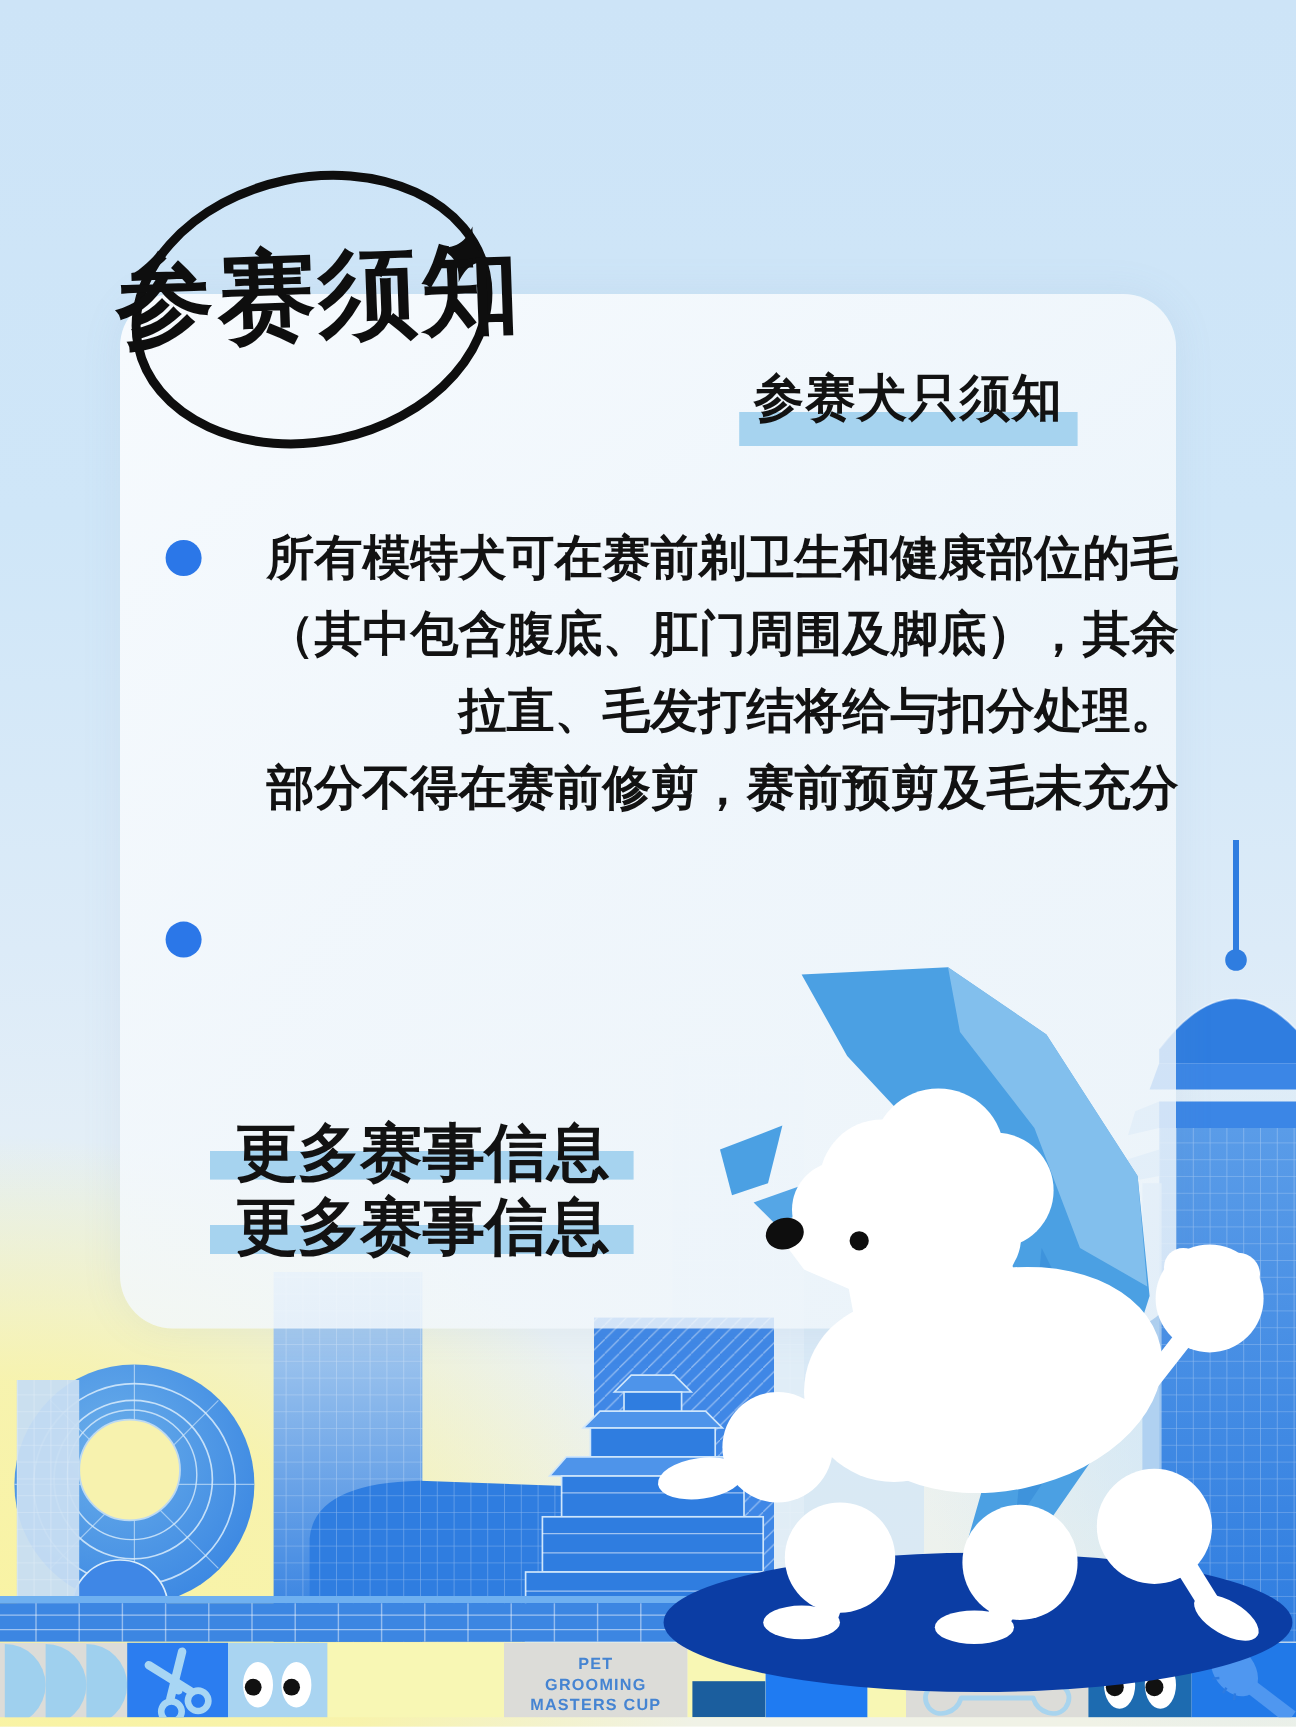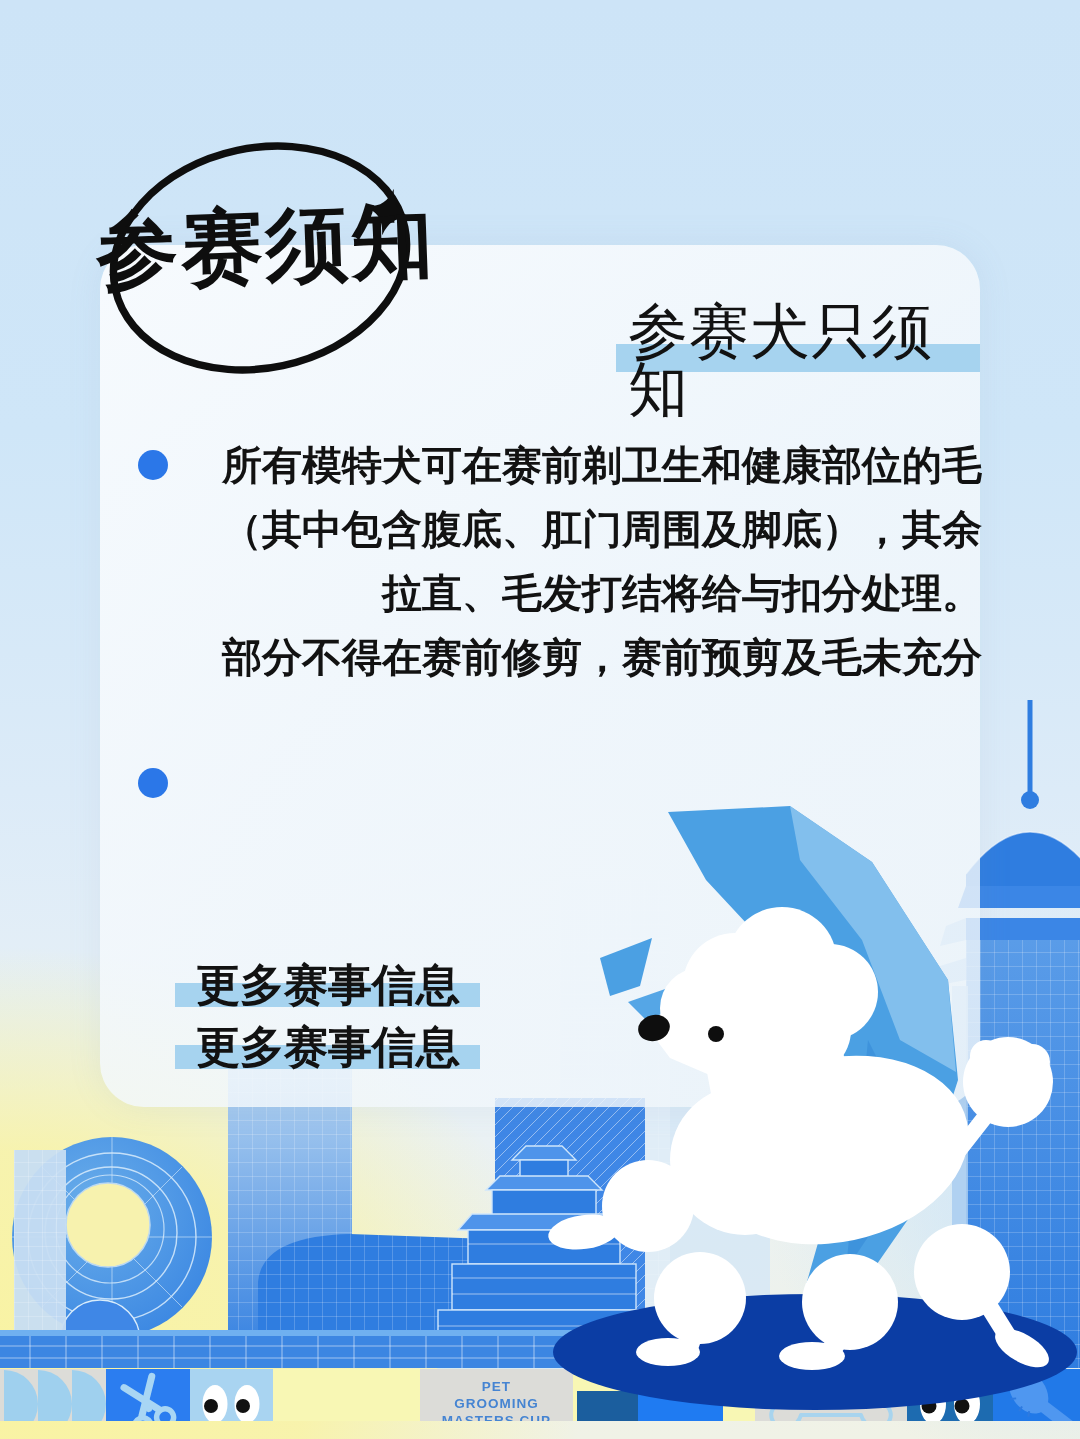--- a/index.html
+++ b/index.html
@@ -21,55 +21,55 @@
   .poodle-layer{z-index:6;}
   
   .card{
     position:absolute;z-index:2;left:100px;top:245px;width:880px;height:862px;
     border-radius:44px;
     background:linear-gradient(145deg, rgba(250,252,254,.92) 0%, rgba(243,248,252,.84) 55%, rgba(238,245,250,.82) 100%);
     box-shadow:0 0 34px rgba(120,150,180,.10);
   }
   .card-header{
     position:absolute;left:516px;top:58px;height:70px;line-height:58px;
-    font-size:60px;font-weight:400;color:#121212;letter-spacing:1px;
+    font-size:42px;font-weight:700;color:#121212;letter-spacing:1px;
     padding:0 12px;
     background:linear-gradient(180deg, rgba(0,0,0,0) 58%, #a6d3ef 58%, #a6d3ef 98%, rgba(0,0,0,0) 98%);
   }
   .bullet-dot{
     position:absolute;width:30px;height:30px;border-radius:50%;background:#2b77e8;
   }
   .dot-1{left:38px;top:205px;}
   .dot-2{left:38px;top:523px;}
   .bullet-text{
     position:absolute;left:72px;width:810px;
     font-size:40px;line-height:64px;font-weight:700;color:#121212;letter-spacing:0px;text-align:right;
   }
   .bt-1{top:188px;}
   .bt-2{top:505px;}
   .info{
-    position:absolute;left:75px;top:718px;
-    font-size:44px;font-weight:800;color:#121212;
+    position:absolute;left:75px;top:694px;
+    font-size:52px;font-weight:800;color:#121212;
   }
   .info-line{
     display:block;height:44px;line-height:44px;margin-bottom:18px;
     padding:0 20px 0 21px;width:max-content;
     background:linear-gradient(180deg, rgba(0,0,0,0) 45%, #a6d3ef 45%);
   }
   
   .title-block{position:absolute;z-index:7;left:80px;top:128px;width:380px;height:280px;}
   .title-block svg{position:absolute;left:0;top:0;}
   .poster-title{
     position:absolute;left:16px;top:64px;margin:0;
     font-size:82px;font-weight:900;color:#0e0e0e;letter-spacing:3px;
     transform:rotate(-2deg);white-space:nowrap;
   }
   
   .banner{position:absolute;z-index:4;left:0;bottom:0;width:1080px;height:70px;display:flex;}
-  .tile{position:relative;height:52px;flex:0 0 auto;overflow:hidden;}
+  .tile{position:relative;height:62px;flex:0 0 auto;overflow:hidden;}
   .t-semis{width:106px;background:#dcdcd8;}
   .t-scissors{width:84px;background:#2b7df0;}
   .t-eyes-light{width:83px;background:#a9d4f1;}
   .t-yellow1{width:147px;background:#f8f7b4;}
   .t-brand{width:153px;background:#dcdcd8;}
   .t-split{width:65px;background:#f8f7b4;}
   .t-blue{width:85px;background:#1f7bf2;}
   .t-yellow2{width:32px;background:#f8f7b4;}
   .t-bone{width:152px;background:#dcdcd8;}
   .t-eyes-dark{width:86px;background:#1d6bb0;}

